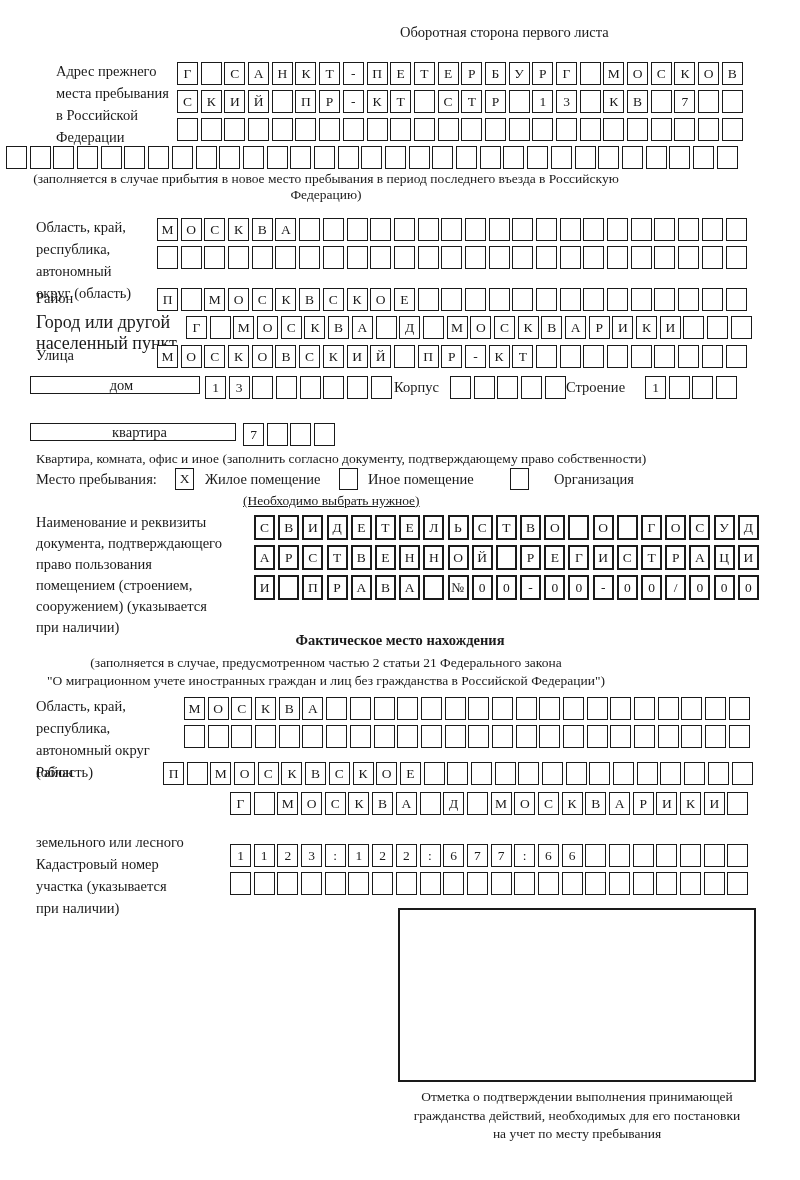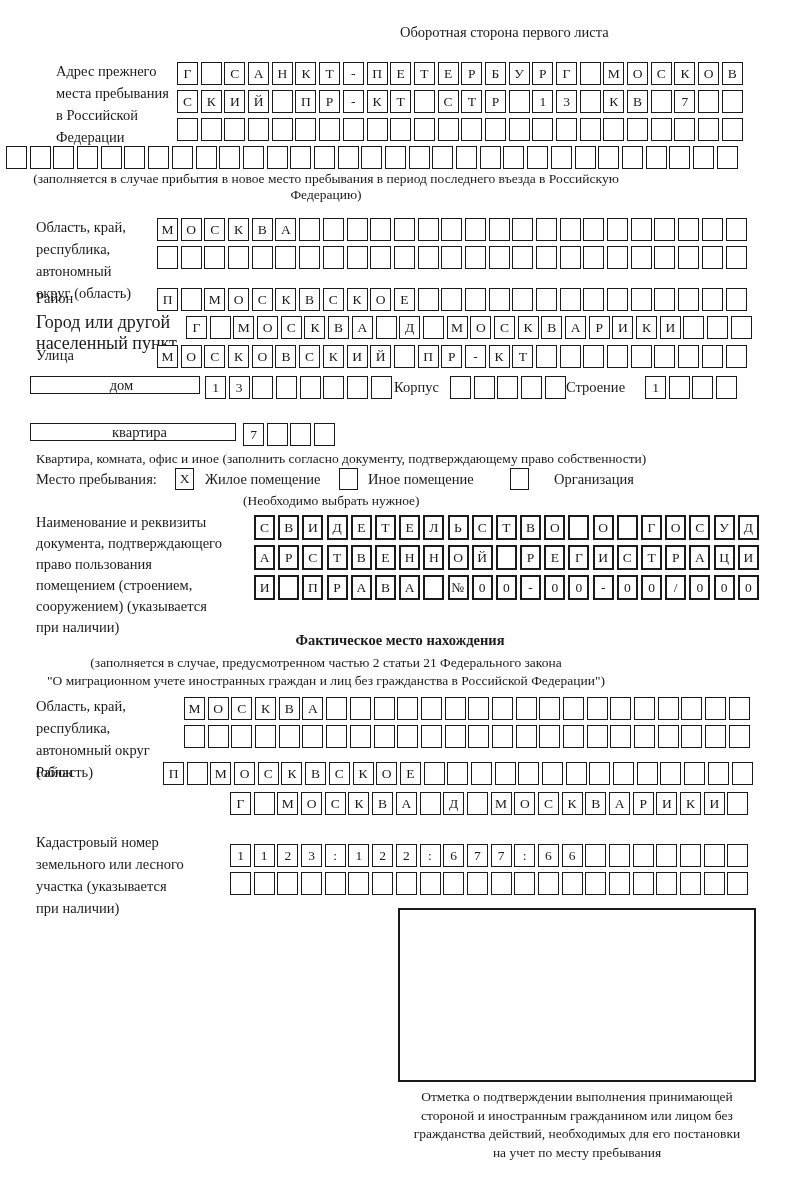--- a/index.html
+++ b/index.html
@@ -365,21 +365,21 @@
     </div>
   <div class="abs" style="left:36px;top:451px;font-size:13.5px;">Квартира, комната, офис и иное (заполнить согласно документу, подтверждающему право собственности)</div>
 
   <div class="abs opt-label" style="left:36px;top:471px;">Место пребывания:</div>
   <div class="abs chk" style="left:175px;top:468px;">X</div>
   <div class="abs opt-label" style="left:205px;top:471px;">Жилое помещение</div>
   <div class="abs chk" style="left:339px;top:468px;"></div>
   <div class="abs opt-label" style="left:368px;top:471px;">Иное помещение</div>
   <div class="abs chk" style="left:510px;top:468px;"></div>
   <div class="abs opt-label" style="left:554px;top:471px;">Организация</div>
-  <div class="abs" style="left:243px;top:493px;font-size:13.5px;">(Необходимо выбрать нужное)</div>
+  <div class="abs" style="left:243px;top:493px;font-size:13.5px;text-decoration:underline;">(Необходимо выбрать нужное)</div>
 
   <div class="abs" style="left:36px;top:512px;width:210px;font-size:14.5px;line-height:21px;">
       <div class="ln">Наименование и реквизиты</div>
       <div class="ln">документа, подтверждающего</div>
       <div class="ln">право пользования</div>
       <div class="ln">помещением (строением,</div>
       <div class="ln">сооружением) (указывается</div>
       <div class="ln">при наличии)</div>
     </div>
   <div class="abs cellrow doc" style="left:254px;top:515px;">
@@ -563,22 +563,22 @@
       <span class="cb">В</span>
       <span class="cb">А</span>
       <span class="cb">Р</span>
       <span class="cb">И</span>
       <span class="cb">К</span>
       <span class="cb">И</span>
       <span class="cb"></span>
     </div>
 
   <div class="abs lbl" style="left:36px;top:831px;width:180px;">
+      <div class="ln">земельного или лесного</div>
       <div class="ln">Кадастровый номер</div>
-      <div class="ln">земельного или лесного</div>
       <div class="ln">участка (указывается</div>
       <div class="ln">при наличии)</div>
     </div>
   <div class="abs cellrow" style="left:230px;top:844px;">
       <span class="cb">1</span>
       <span class="cb">1</span>
       <span class="cb">2</span>
       <span class="cb">3</span>
       <span class="cb">:</span>
       <span class="cb">1</span>
@@ -620,18 +620,17 @@
       <span class="cb"></span>
       <span class="cb"></span>
       <span class="cb"></span>
       <span class="cb"></span>
       <span class="cb"></span>
     </div>
 
   <div class="abs stamp" style="left:398px;top:908px;width:358px;height:174px;"></div>
   <div class="abs note" style="left:388px;top:1088px;width:378px;">
       <div class="ln">Отметка о подтверждении выполнения принимающей</div>
-      <div class="ln">стороной и иностранным гражданином или лицом без</div>
       <div class="ln">гражданства действий, необходимых для его постановки</div>
       <div class="ln">на учет по месту пребывания</div>
     </div>
 
 </div>
 
 </body></html>

